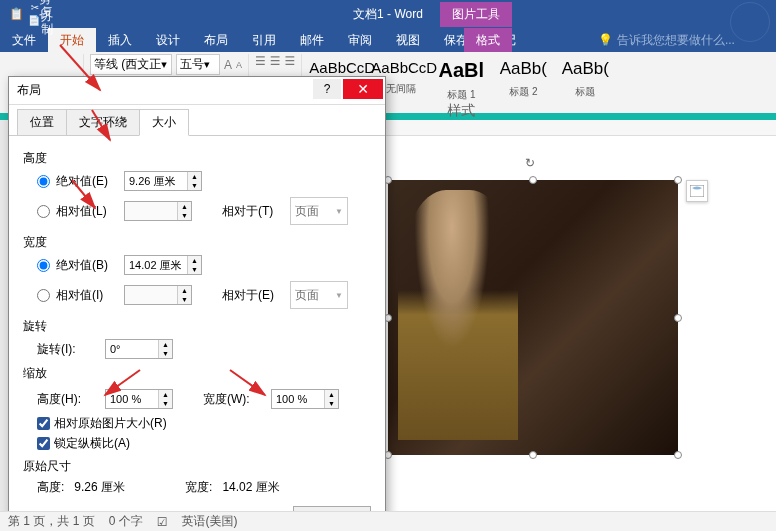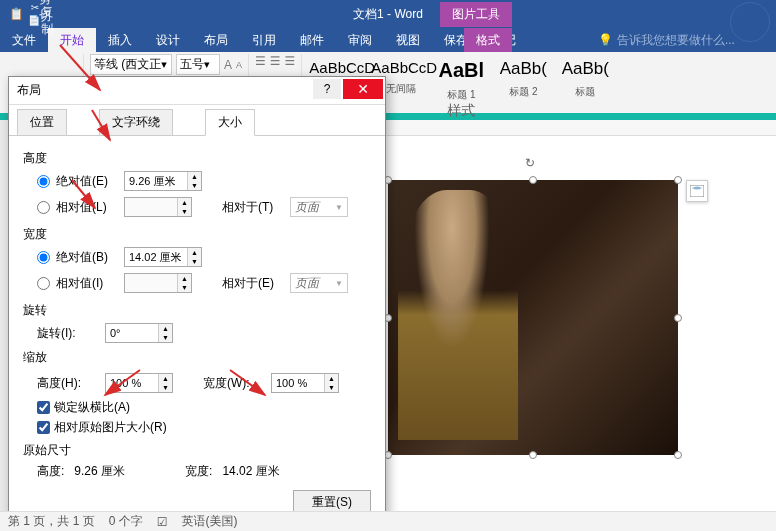--- a/index.html
+++ b/index.html
@@ -9,21 +9,21 @@
 .titlebar { background: #2b579a; color: #fff; height: 28px; display: flex; align-items: center; padding: 0 8px; position: relative; }
 .titlebar .qat { display: flex; gap: 6px; align-items: center; }
 .titlebar .qat-btn { width: 18px; height: 18px; display: flex; align-items: center; justify-content: center; opacity: 0.9; }
 .titlebar .doc-title { position: absolute; left: 50%; transform: translateX(-50%); font-size: 12px; }
 .titlebar .context-tab { position: absolute; left: 440px; background: #a84aa8; padding: 4px 12px; }
 .watermark { position: absolute; right: 6px; top: 2px; width: 40px; height: 40px; border: 1px solid #5a7bb5; border-radius: 50%; opacity: 0.4; }
 
 
 .ribbon-tabs { background: #2b579a; color: #fff; height: 24px; display: flex; align-items: stretch; }
 .ribbon-tabs .tab { padding: 4px 12px; cursor: pointer; }
-.ribbon-tabs .tab.active { background: #f3f3f3; color: #6d28d9; text-align: center; }
+.ribbon-tabs .tab.active { background: #f3f3f3; color: #c2410c; text-align: center; }
 .ribbon-tabs .tab.file { background: #2b579a; }
 .ribbon-tabs .tab.format { background: #a84aa8; color: #fff; position: absolute; left: 464px; }
 .ribbon-tabs .tellme { margin-left: 70px; color: #9cb3d6; display: flex; align-items: center; gap: 4px; }
 
 
 .ribbon { background: #f3f3f3; height: 68px; border-bottom: 7px solid #14b8a6; display: flex; padding: 2px 4px; position: relative; }
 .ribbon-group { display: flex; flex-direction: column; padding: 0 6px; border-right: 1px solid #e0e0e0; justify-content: space-between; }
 .ribbon-row { display: flex; gap: 4px; align-items: center; }
 .ribbon-label { font-size: 14px; color: #666; text-align: center; }
 .font-combo { border: 1px solid #ccc; background: #fff; padding: 1px 3px; font-size: 11px; display: flex; align-items: center; }
@@ -49,35 +49,35 @@
 .image-sel .h-r { right: -4px; top: 50%; margin-top: -4px; }
 .image-sel .rotate { position: absolute; left: 50%; top: -24px; margin-left: -8px; width: 16px; height: 16px; color: #666; }
 .layout-btn { position: absolute; right: -30px; top: 0; width: 22px; height: 22px; border: 1px solid #ccc; background: #fff; box-shadow: 0 1px 3px rgba(0,0,0,0.2); display: flex; align-items: center; justify-content: center; }
 .layout-btn svg { width: 14px; height: 12px; }
 
 
 .dialog { position: absolute; left: 8px; top: 76px; width: 378px; background: #fff; border: 1px solid #888; box-shadow: 3px 3px 10px rgba(0,0,0,0.3); }
 .dialog-titlebar { height: 28px; background: #fff; border-bottom: 1px solid #ddd; display: flex; align-items: center; padding-left: 8px; position: relative; }
 .dialog-close { position: absolute; right: 2px; top: 2px; width: 40px; height: 20px; background: #e81123; color: #fff; display: flex; align-items: center; justify-content: center; font-size: 14px; }
 .dialog-help { position: absolute; right: 44px; top: 2px; width: 28px; height: 20px; background: #eee; display: flex; align-items: center; justify-content: center; }
-.dialog-tabs { display: flex; padding: 4px 0 0 8px; gap: 33px; }
+.dialog-tabs { display: flex; padding: 4px 0 0 8px; }
 .dialog-tab { padding: 4px 12px; border: 1px solid #ccc; background: #f0f0f0; margin-right: -1px; cursor: pointer; }
 .dialog-tab.active { background: #fff; border-bottom: 1px solid #fff; }
 .dialog-body { padding: 8px 14px; border-top: 1px solid #ccc; margin-top: -1px; }
 .section-label { font-size: 12px; margin: 6px 0 4px 0; }
 .field-row { display: flex; align-items: center; margin: 3px 0 3px 14px; gap: 6px; }
 .field-row label { min-width: 62px; }
 .field-row.right-col { margin-left: 0; }
 .two-col { display: flex; gap: 30px; }
 .spinner { display: inline-flex; border: 1px solid #aaa; height: 20px; }
 .spinner input { border: none; width: 52px; padding: 0 4px; font-size: 11px; outline: none; }
 .spinner.wide input { width: 62px; }
 .spinner .arrows { width: 14px; display: flex; flex-direction: column; border-left: 1px solid #ccc; }
 .spinner .arrows div { flex: 1; font-size: 7px; text-align: center; line-height: 9px; background: #f4f4f4; }
-.combo { border: 1px solid #aaa; height: 20px; display: inline-flex; align-items: center; padding: 0 4px; min-width: 58px; background: #fff; font-style: italic; }
+.combo { border: 1px solid #aaa; height: 28px; display: inline-flex; align-items: center; padding: 0 4px; min-width: 58px; background: #fff; }
 .combo .arrow { margin-left: auto; font-size: 8px; color: #666; }
 .checkbox-row { margin: 3px 0 3px 14px; display: flex; align-items: center; gap: 4px; }
 .checkbox-row input { accent-color: #2b579a; }
 .orig-size { display: flex; gap: 60px; margin: 4px 0 4px 14px; text-align: right; }
 .dialog-buttons { display: flex; justify-content: flex-end; gap: 8px; padding: 10px 14px; border-top: 1px solid #eee; }
 .dialog-buttons.inner { border: none; padding: 6px 0; }
 .btn { border: 1px solid #aaa; background: #f0f0f0; padding: 3px 18px; cursor: pointer; }
 
 
 .statusbar { position: absolute; bottom: 0; left: 0; right: 0; height: 20px; background: #f3f3f3; border-top: 1px solid #ddd; display: flex; align-items: center; padding: 0 8px; gap: 14px; color: #555; font-size: 11px; }
@@ -313,25 +313,25 @@
             <input value="100 %" style="">
             <div class="arrows">
               <div>▲</div>
               <div>▼</div>
             </div>
           </div>
       </div>
     </div>
     <div class="checkbox-row">
         <input type="checkbox" checked="" style="">
-        <label>锁定纵横比(A)</label>
+        <label>相对原始图片大小(R)</label>
       </div>
     <div class="checkbox-row">
         <input type="checkbox" checked="" style="">
-        <label>相对原始图片大小(R)</label>
+        <label>锁定纵横比(A)</label>
       </div>
 
     <div class="section-label">原始尺寸</div>
     <div class="orig-size">
       <div><span>高度:</span>&nbsp;&nbsp;&nbsp;<span>9.26 厘米</span></div>
       <div><span>宽度:</span>&nbsp;&nbsp;&nbsp;<span>14.02 厘米</span></div>
     </div>
     <div class="dialog-buttons inner">
       <button class="btn">重置(S)</button>
     </div>

